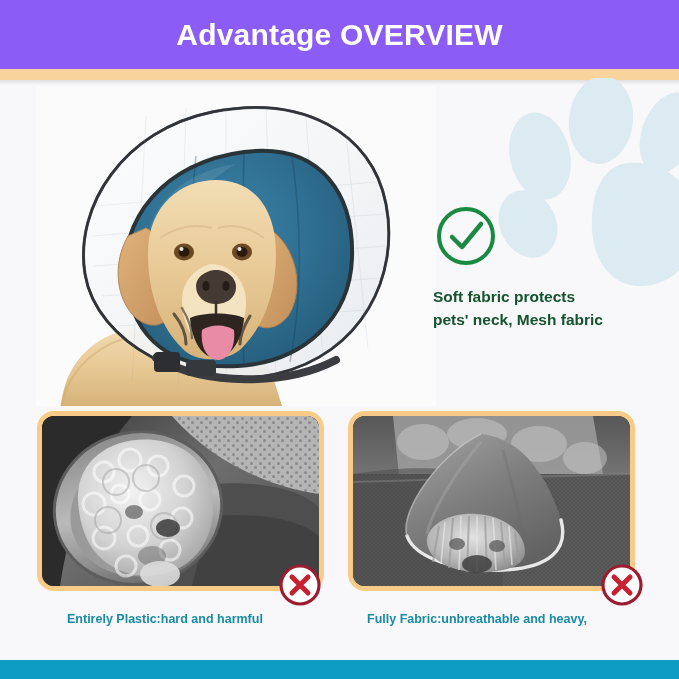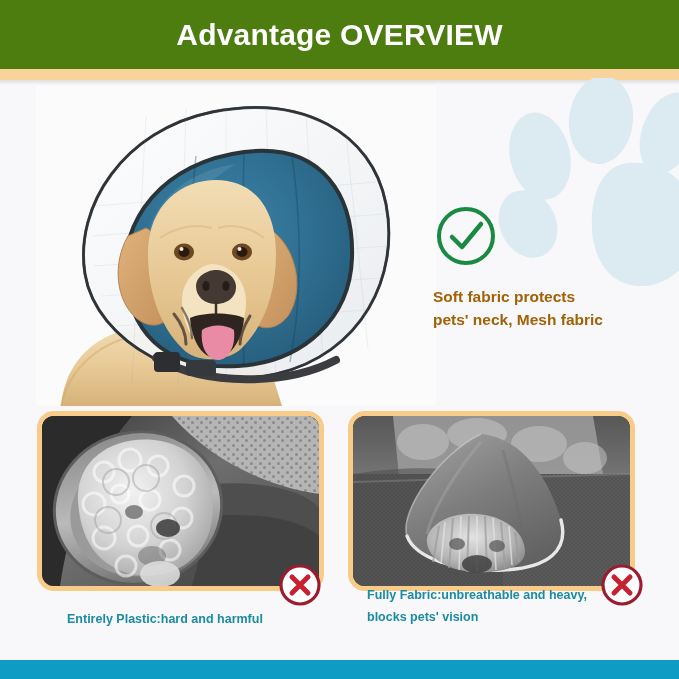--- a/index.html
+++ b/index.html
@@ -16,21 +16,21 @@
     height: 679px;
     background: #f8f8fa;
     overflow: hidden;
   }
 
   
   .header-band {
     position: absolute;
     left: 0; top: 0;
     width: 679px; height: 69px;
-    background: #4d7c0f;
+    background: #8b5cf6;
     display: flex;
     align-items: center;
     justify-content: center;
   }
   .header-title {
     color: #ffffff;
     font-size: 30px;
     font-weight: bold;
     letter-spacing: 0.2px;
     white-space: nowrap;
@@ -67,21 +67,21 @@
   
   .check-icon {
     position: absolute;
     left: 434px; top: 204px;
     width: 64px; height: 64px;
   }
   .benefit-text {
     position: absolute;
     left: 433px; top: 286px;
     width: 230px;
-    color: #a16207;
+    color: #14532d;
     font-size: 15.5px;
     font-weight: bold;
     line-height: 1.48;
   }
 
   
   .card {
     position: absolute;
     width: 287px;
     height: 180px;
@@ -109,21 +109,21 @@
   .x-badge.right { left: 600px; top: 563px; }
 
   .caption {
     position: absolute;
     color: #1b8ba3;
     font-size: 12.5px;
     font-weight: bold;
     line-height: 1.75;
   }
   .caption.left  { left: 67px;  top: 609px; width: 250px; }
-  .caption.right { left: 367px; top: 585px; width: 270px; }
+  .caption.right { left: 367px; top: 609px; width: 270px; }
 
   
   .footer-band {
     position: absolute;
     left: 0; top: 660px;
     width: 679px; height: 19px;
     background: #0f9cc4;
   }
 </style>
 </head>
@@ -439,18 +439,17 @@
   </div>
 
   <svg class="x-badge right" viewBox="0 0 44 44">
     <circle cx="22" cy="22" r="19" fill="#ffffff"></circle>
     <circle cx="22" cy="22" r="19" fill="none" stroke="#9b1c2e" stroke-width="3.2"></circle>
     <path d="M14 14 L 30 30 M 30 14 L 14 30" stroke="#c72030" stroke-width="5" stroke-linecap="round"></path>
   </svg>
 
   <div class="caption right">
     <div>Fully Fabric:unbreathable and heavy,</div>
-    <div>blocks pets' vision</div>
   </div>
 
   <div class="footer-band"></div>
 
 </div>
 
 </body></html>

